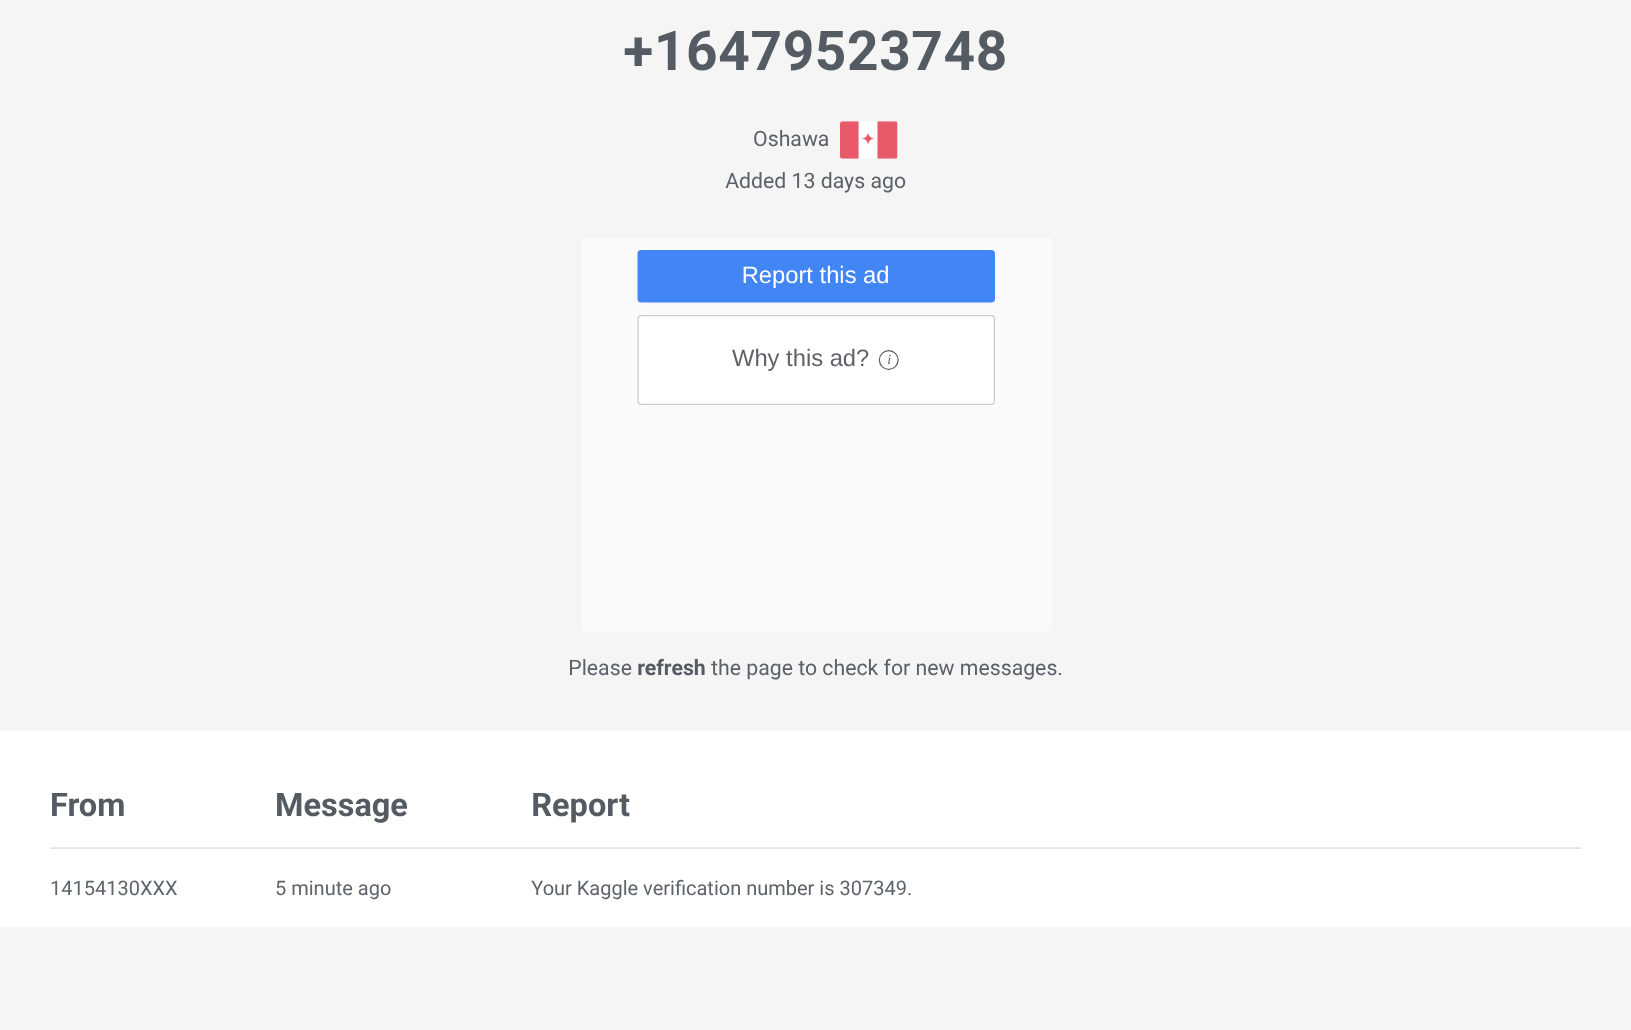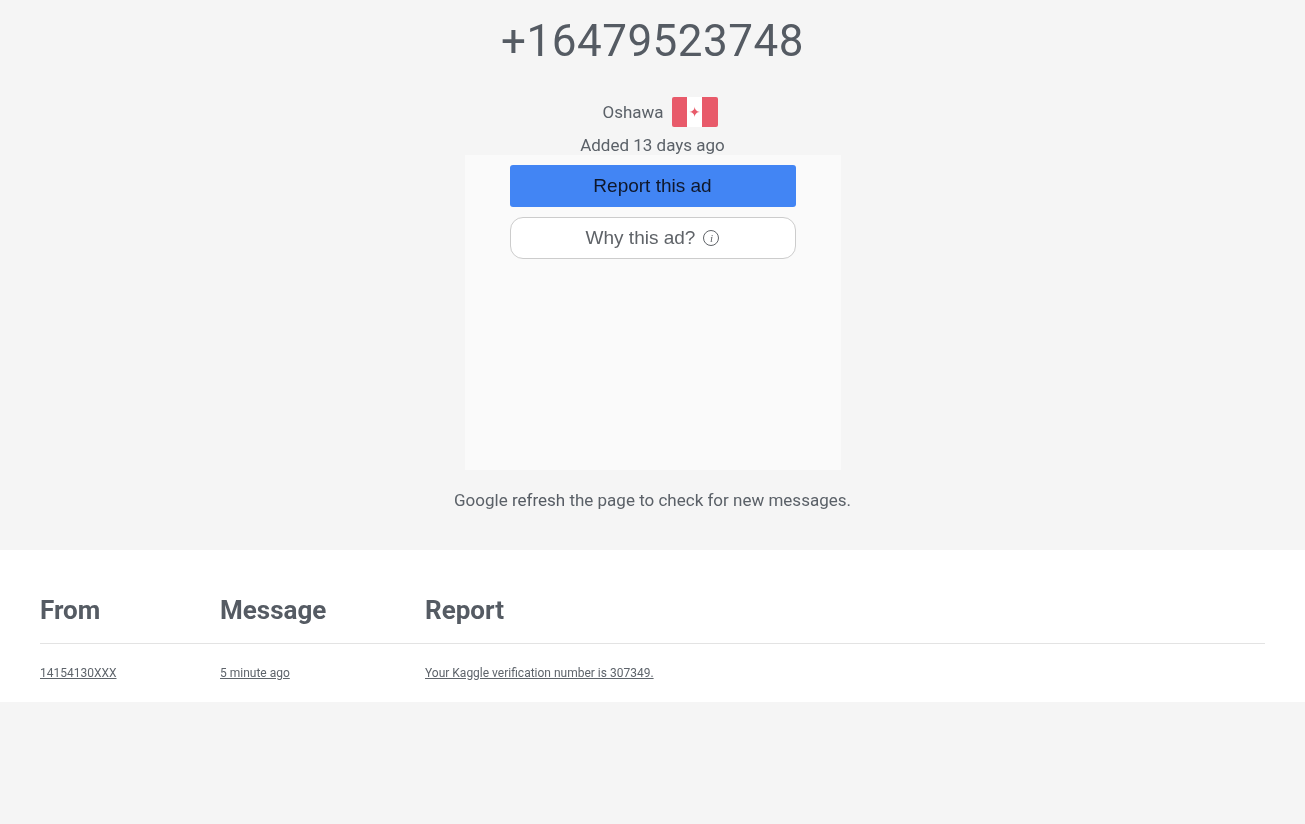--- a/index.html
+++ b/index.html
@@ -9,21 +9,21 @@
     color: #555;
     width: 1305px;
   }
   .top-section {
     background: #f5f5f5;
     text-align: center;
     padding: 15px 0 40px 0;
   }
   .phone-number {
     font-size: 44px;
-    font-weight: 400;
+    font-weight: 700;
     color: #555b63;
     letter-spacing: 0.5px;
     margin-bottom: 30px;
   }
   .location-row {
     display: flex;
     align-items: center;
     justify-content: center;
     gap: 8px;
     margin-bottom: 8px;
@@ -47,20 +47,21 @@
     justify-content: center;
   }
   .flag .leaf {
     font-size: 14px;
     color: #e85a6a;
     line-height: 1;
   }
   .added-text {
     font-size: 17px;
     color: #5b6168;
+    margin-bottom: 35px;
   }
   .ad-box {
     width: 376px;
     height: 315px;
     background: #fafafa;
     margin: 0 auto 20px auto;
     padding: 10px 45px;
   }
   .ad-closed-text {
     font-size: 21px;
@@ -78,36 +79,36 @@
     font-size: 23px;
   }
   .google-logo .g-big {
     font-family: Arial, sans-serif;
     font-size: 27px;
     font-weight: 500;
   }
   .report-btn {
     width: 100%;
     background: #4285f4;
-    color: #0f172a;
+    color: #ffffff;
     border: none;
     border-radius: 3px;
     font-size: 19px;
     padding: 10px 0;
     cursor: pointer;
     margin-bottom: 10px;
   }
   .why-btn {
     width: 100%;
     background: #fff;
     color: #5f6368;
     border: 1px solid #ccc;
-    border-radius: 13px;
+    border-radius: 3px;
     font-size: 19px;
-    padding: 9px 0;
+    padding: 24px 0;
     cursor: pointer;
     display: flex;
     align-items: center;
     justify-content: center;
     gap: 8px;
   }
   .info-circle {
     width: 16px;
     height: 16px;
     border: 1.5px solid #5f6368;
@@ -118,44 +119,43 @@
     font-size: 11px;
     font-style: italic;
     font-family: Georgia, serif;
     line-height: 1;
   }
   .refresh-hint {
     font-size: 17px;
     color: #5b6168;
     margin-top: 6px;
   }
-  .refresh-hint .bold { font-weight: 400; color: #555b63; }
+  .refresh-hint .bold { font-weight: 700; color: #555b63; }
 
   .messages-section {
     background: #fff;
     padding: 45px 40px 0 40px;
   }
   table {
     width: 100%;
     border-collapse: collapse;
   }
   thead th {
     text-align: left;
     font-size: 26px;
     font-weight: 700;
     color: #555b63;
     padding: 0 0 18px 0;
     border-bottom: 1px solid #e3e3e3;
   }
   tbody td {
-    font-size: 12px;
+    font-size: 16px;
     color: #5e646b;
     padding: 22px 0;
     vertical-align: middle;
-    text-decoration: underline;
   }
   tbody tr:nth-child(even) {
     background: #f7f7f7;
   }
   .col-from { width: 180px; }
   .col-received { width: 205px; }
   .col-message { }
 </style>
 </head>
 <body>
@@ -178,21 +178,21 @@
 
   <div class="ad-box">
     <button class="report-btn">Report this ad</button>
     <button class="why-btn">
       <span>Why this ad?</span>
       <span class="info-circle">i</span>
     </button>
   </div>
 
   <div class="refresh-hint">
-    <span>Google </span><span class="bold">refresh</span><span> the page to check for new messages.</span>
+    <span>Please </span><span class="bold">refresh</span><span> the page to check for new messages.</span>
   </div>
 </div>
 
 <div class="messages-section">
   <table>
     <thead>
       <tr>
         <th class="col-from">From</th>
         <th class="col-received">Message</th>
         <th class="col-message">Report</th>

